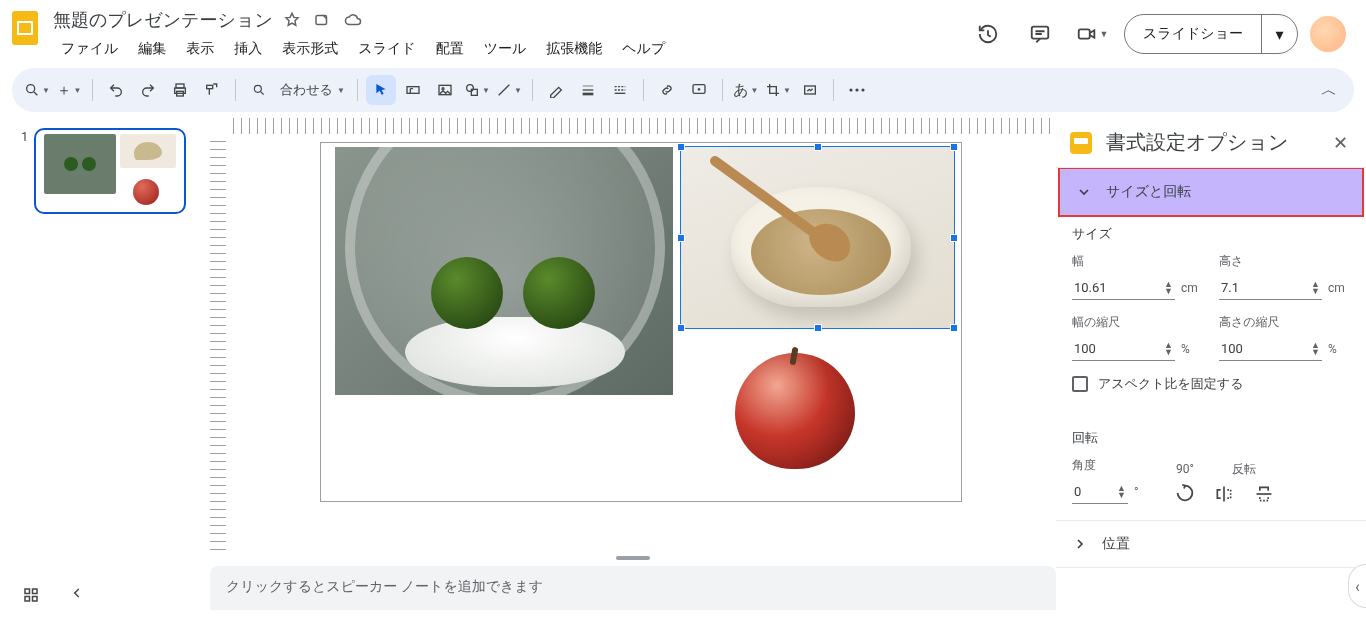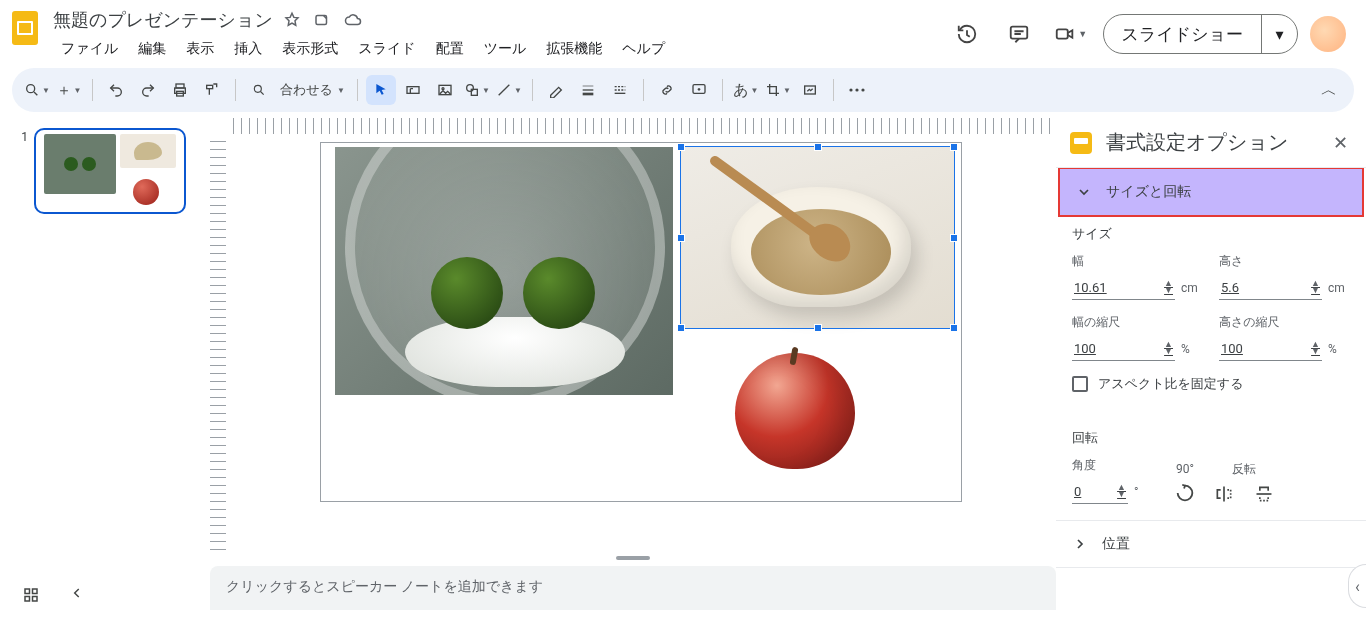--- a/index.html
+++ b/index.html
@@ -15,21 +15,21 @@
 .title-row { display: flex; align-items: center; gap: 10px; }
 .doc-title { font-size: 18px; color: #3c4043; }
 .title-icons { display:flex; gap:12px; color:#5f6368;}
 .title-icons span { display:inline-flex; }
 .menus { display: flex; gap: 4px; font-size: 14px; color: #202124; margin-top: 4px; }
 .menus span { padding: 4px 8px; border-radius: 4px; }
 .header-spacer { flex: 1; }
 .header-right { display: flex; align-items: center; gap: 12px; padding-right: 8px; padding-top: 6px;}
 .hicon { width: 40px; height: 40px; display: flex; align-items: center; justify-content: center; color:#444; border-radius: 20px;}
 .pill { display:flex; align-items:center; border:1px solid #747775; border-radius: 40px; height: 40px; }
-.pill .pill-main { padding: 0 18px; font-size:17px;}
+.pill .pill-main { padding: 0 18px; font-size:14px;}
 .pill .pill-drop { width: 36px; border-left:1px solid #747775; height:100%; display:flex; align-items:center; justify-content:center;}
 .share-btn { background:#c2e7ff; border-radius: 40px; height:40px; display:flex; align-items:center; padding: 0 18px; gap:8px; font-size:14px;}
 .avatar { width:36px; height:36px; border-radius:50%; background: radial-gradient(circle at 40% 40%, #ffd9b3, #ffb380); }
 
 
 .toolbar { margin: 6px 12px 0 12px; background:#edf2fa; border-radius: 24px; height: 44px; display:flex; align-items:center; padding: 0 10px; gap: 2px; }
 .tbtn { min-width: 30px; height: 30px; display:flex; align-items:center; justify-content:center; color:#444746; border-radius:6px; font-size:15px; position:relative;}
 .tbtn.small-text { font-size: 13px; padding: 0 4px; min-width: 50px; justify-content:flex-start;}
 .tbtn .dd { font-size: 8px; margin-left:2px; color:#5f6368;}
 .tsep { width:1px; height:22px; background:#c7c7c7; margin: 0 6px;}
@@ -94,21 +94,21 @@
 .rp-body { flex:1; overflow:auto; border-top:1px solid #e8eaed; position:relative;}
 .section { border-bottom:1px solid #e8eaed;}
 .sec-head { display:flex; align-items:center; gap:14px; padding: 14px 16px; font-size:14px; color:#3c4043;}
 .sec-head.highlight { border:2px solid #e53935; margin:-1px 2px 0 2px; background:#c4b5fd;}
 .sec-content { padding: 2px 16px 16px 16px; font-size:13px; color:#3c4043;}
 .sub-label { font-size:13px; color:#3c4043; margin: 6px 0 10px 0;}
 .field-row { display:flex; gap:16px; margin-bottom:14px;}
 .field { flex:1;}
 .flabel { font-size:12px; color:#5f6368; margin-bottom:6px;}
 .finput { display:flex; align-items:center; gap:6px;}
-.finput .box { flex:1; border-bottom:1px solid #80868b; padding: 4px 2px; font-size:13px; display:flex; justify-content:space-between; align-items:flex-start;text-decoration:underline;}
+.finput .box { flex:1; border-bottom:1px solid #80868b; padding: 4px 2px; font-size:13px; display:flex; justify-content:space-between; align-items:flex-end;}
 .finput .unit { font-size:12px; color:#5f6368; min-width:22px;}
 .spin { color:#5f6368; font-size:9px; line-height:7px; display:flex; flex-direction:column;}
 .check-row { display:flex; align-items:center; gap:10px; margin: 10px 0 36px 0; font-size:13px;}
 .check-row .cb { width:16px; height:16px; border:2px solid #5f6368; border-radius:2px;}
 .rot-row { display:flex; align-items:flex-end; gap:18px;}
 .rot-input .box{ width:56px;}
 .rot-icons { display:flex; gap:20px; color:#444746; align-items:center;}
 .rot-col { display:flex; flex-direction:column; align-items:center; gap:6px; font-size:12px; color:#5f6368;}
 
 svg { display:block; }
@@ -421,21 +421,21 @@
                     <span>10.61</span>
                     <span class="spin">▲<br>▼</span>
                   </div>
                 <span class="unit">cm</span>
               </div>
             </div>
             <div class="field">
               <div class="flabel">高さ</div>
               <div class="finput">
                 <div class="box">
-                    <span>5.6</span>
+                    <span>7.1</span>
                     <span class="spin">▲<br>▼</span>
                   </div>
                 <span class="unit">cm</span>
               </div>
             </div>
           </div>
           <div class="field-row">
             <div class="field">
               <div class="flabel">幅の縮尺</div>
               <div class="finput">

